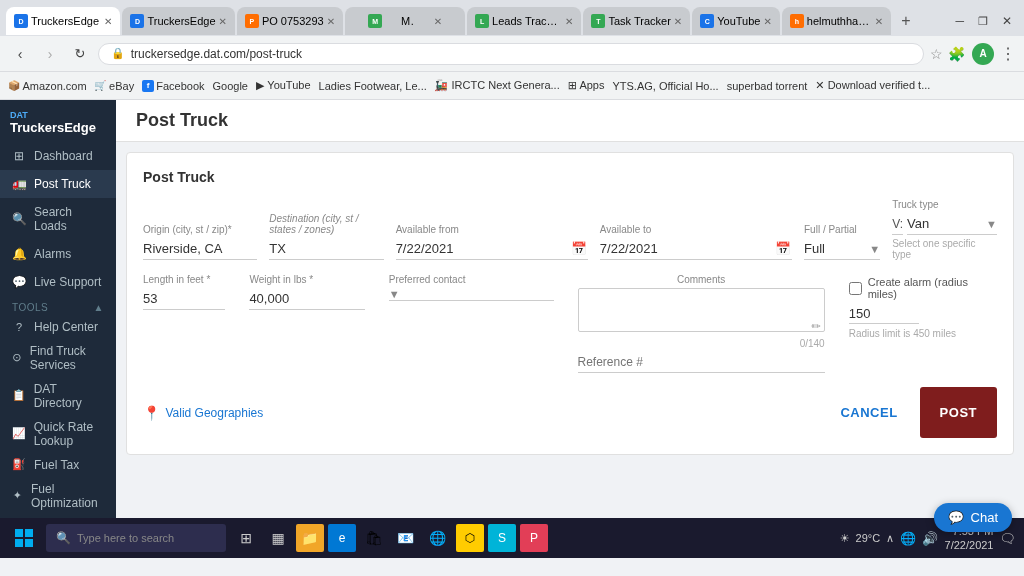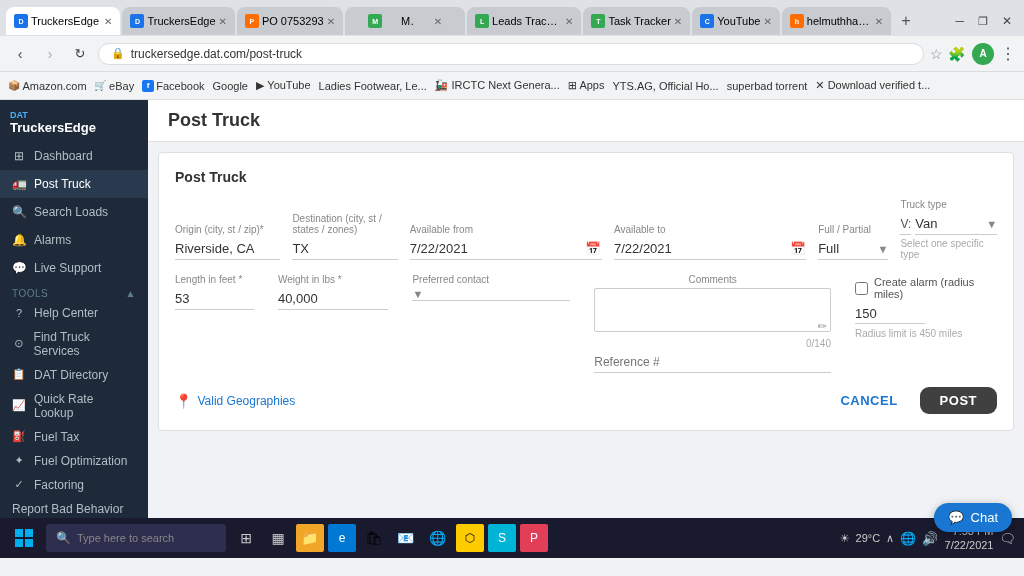--- a/index.html
+++ b/index.html
@@ -91,21 +91,21 @@
     <span style="font-size:11px;color:#333;cursor:pointer;white-space:nowrap;">🚂 IRCTC Next Genera...</span>
     <span style="font-size:11px;color:#333;cursor:pointer;white-space:nowrap;">⊞ Apps</span>
     <span style="font-size:11px;color:#333;cursor:pointer;white-space:nowrap;">YTS.AG, Official Ho...</span>
     <span style="font-size:11px;color:#333;cursor:pointer;white-space:nowrap;">superbad torrent</span>
     <span style="font-size:11px;color:#333;cursor:pointer;white-space:nowrap;">✕ Download verified t...</span>
   </div>
 </div>
 
 <div style="display:flex;width:1024px;height:418px;background:#f0f2f5;">
 
-  <div style="width:148px;background:#1e2a3a;color:#ccc;display:flex;flex-direction:column;flex-shrink:0;overflow:hidden;">
+  <div style="width:116px;background:#1e2a3a;color:#ccc;display:flex;flex-direction:column;flex-shrink:0;overflow:hidden;">
     <div style="padding:10px 10px 6px;">
       <div style="color:#4dabf7;font-size:9px;font-weight:bold;">DAT</div>
       <div style="color:#fff;font-size:13px;font-weight:bold;line-height:1.2;">TruckersEdge</div>
     </div>
 
     <div style="overflow-y:auto;">
       <div style="display:flex;align-items:center;gap:8px;padding:7px 12px;cursor:pointer;font-size:12px;color:#b0bec5;">
         <span style="font-size:12px;width:14px;text-align:center;">⊞</span>
         <span>Dashboard</span>
       </div>
@@ -176,21 +176,21 @@
       <div style="font-size:14px;font-weight:600;color:#333;margin-bottom:14px;">Post Truck</div>
 
       <div style="display:flex;gap:12px;margin-bottom:14px;align-items:flex-end;">
         <div style="display:flex;flex-direction:column;gap:3px;flex:1.2;">
           <label style="font-size:10px;color:#888;">
             <span>Origin (city, st / zip)*</span>
           </label>
           <input type="text" style="border-top: none; border-right: none; border-left: none; border-image: initial; border-bottom: 1px solid rgb(204, 204, 204); padding: 3px 0px; font-size: 13px; color: rgb(51, 51, 51); background: transparent; outline: none; width: 100%;" value="Riverside, CA">
         </div>
         <div style="display:flex;flex-direction:column;gap:3px;flex:1.2;">
-          <label style="font-size:10px;color:#888;">
+          <label style="font-size:10px;color:#888;font-style:italic;">
             <span>Destination (city, st / states / zones)</span>
           </label>
           <input type="text" style="border-top: none; border-right: none; border-left: none; border-image: initial; border-bottom: 1px solid rgb(204, 204, 204); padding: 3px 0px; font-size: 13px; color: rgb(51, 51, 51); background: transparent; outline: none; width: 100%;" value="TX">
         </div>
         <div style="display:flex;flex-direction:column;gap:3px;flex:0.9;">
           <label style="font-size:10px;color:#888;">Available from</label>
           <div style="display:flex;align-items:center;border-bottom:1px solid #ccc;">
             <input type="text" style="border: none; outline: none; font-size: 13px; flex: 1 1 0%; background: transparent; color: rgb(51, 51, 51); padding: 3px 0px;" value="7/22/2021">
             <span style="color:#888;font-size:13px;cursor:pointer;">📅</span>
           </div>
@@ -263,21 +263,21 @@
         </div>
       </div>
 
       <div style="display:flex;align-items:center;justify-content:space-between;margin-top:8px;">
         <div style="display:flex;align-items:center;gap:5px;color:#1976d2;font-size:12px;cursor:pointer;">
           <span style="font-size:14px;">📍</span>
           <span>Valid Geographies</span>
         </div>
         <div style="display:flex;gap:10px;align-items:center;">
           <button style="background:none;border:none;color:#1976d2;font-size:13px;font-weight:600;cursor:pointer;padding:6px 12px;letter-spacing:0.5px;">CANCEL</button>
-          <button style="background:#404040;color:#fff;border:none;border-radius:9px;padding:6px 20px;font-size:13px;font-weight:600;cursor:pointer;letter-spacing:0.5px;">POST</button>
+          <button style="background:#7f1d1d;color:#fff;border:none;border-radius:3px;padding:18px 20px;font-size:13px;font-weight:600;cursor:pointer;letter-spacing:0.5px;">POST</button>
         </div>
       </div>
     </div>
   </div>
 </div>
 
 <button style="position:fixed;bottom:44px;right:12px;background:#1976d2;color:#fff;border:none;border-radius:20px;padding:7px 14px;font-size:13px;cursor:pointer;display:flex;align-items:center;gap:6px;box-shadow:0 2px 8px rgba(0,0,0,0.3);z-index:100;">
   <span>💬</span>
   <span>Chat</span>
 </button>

